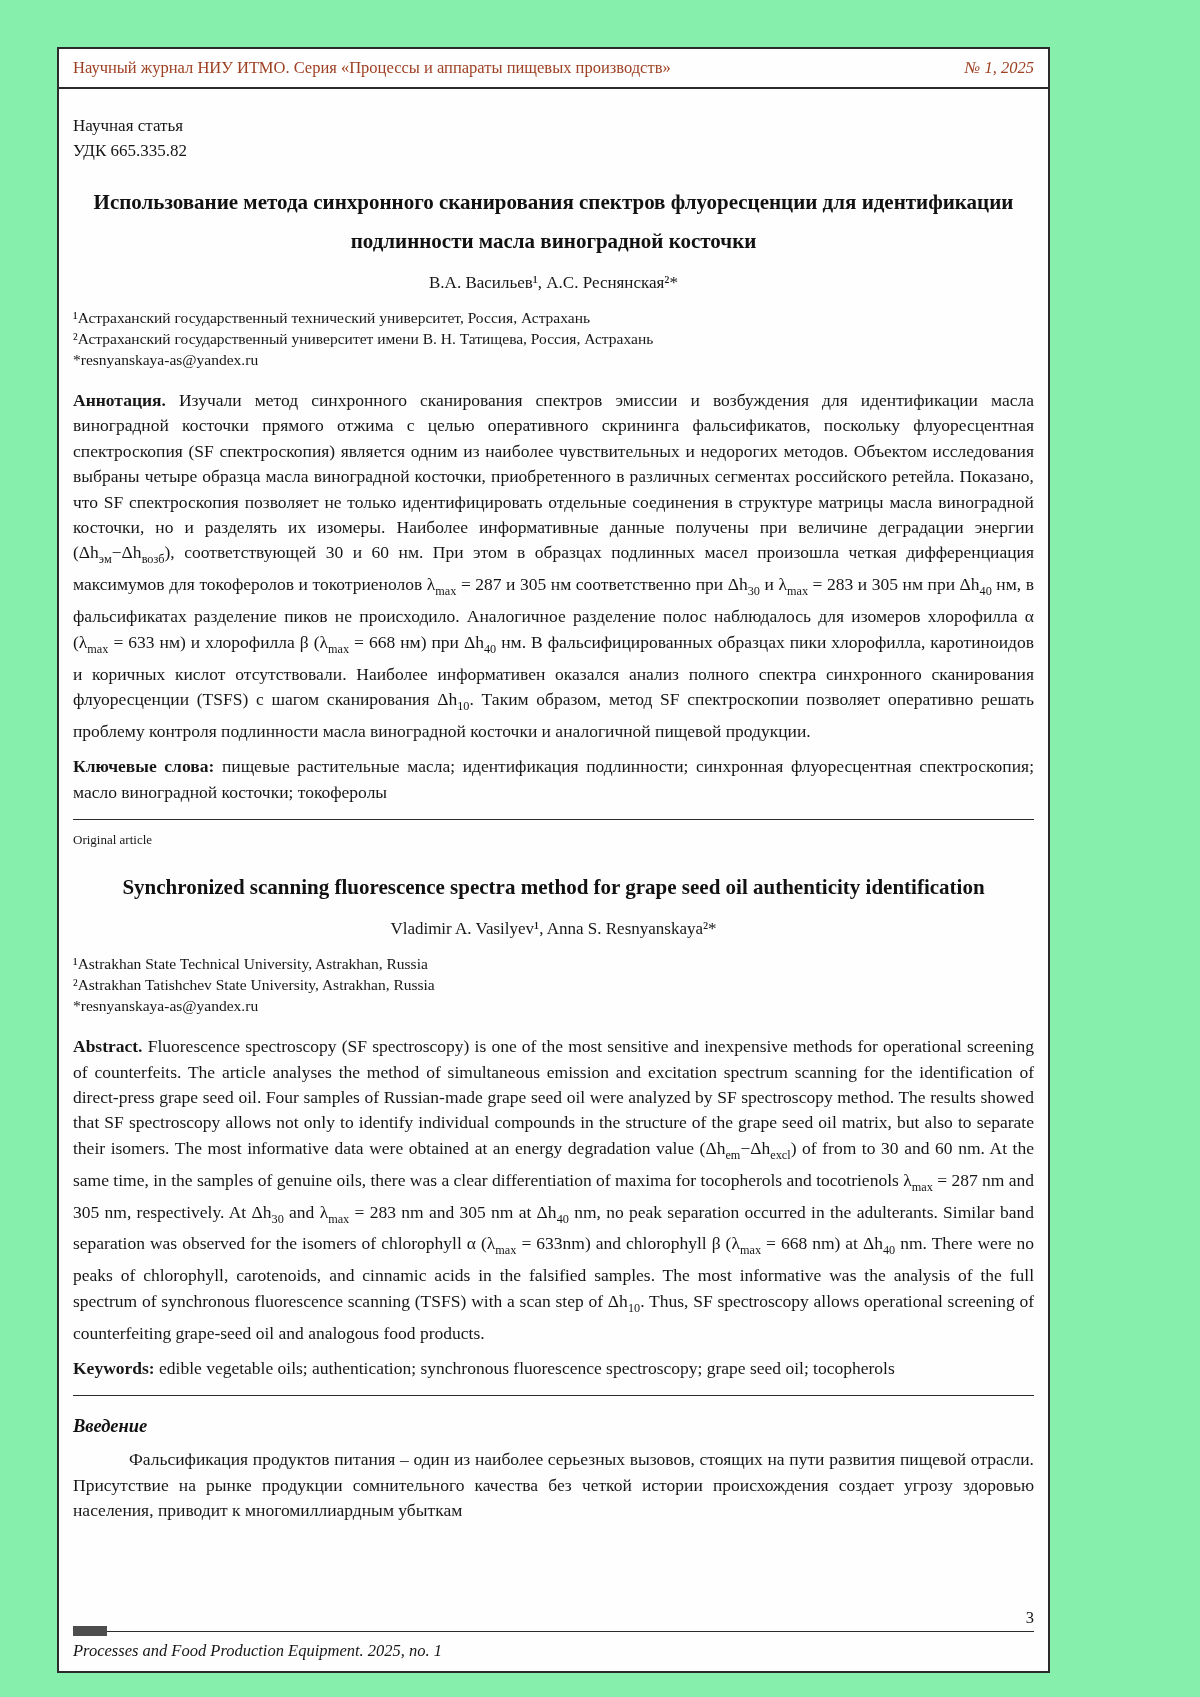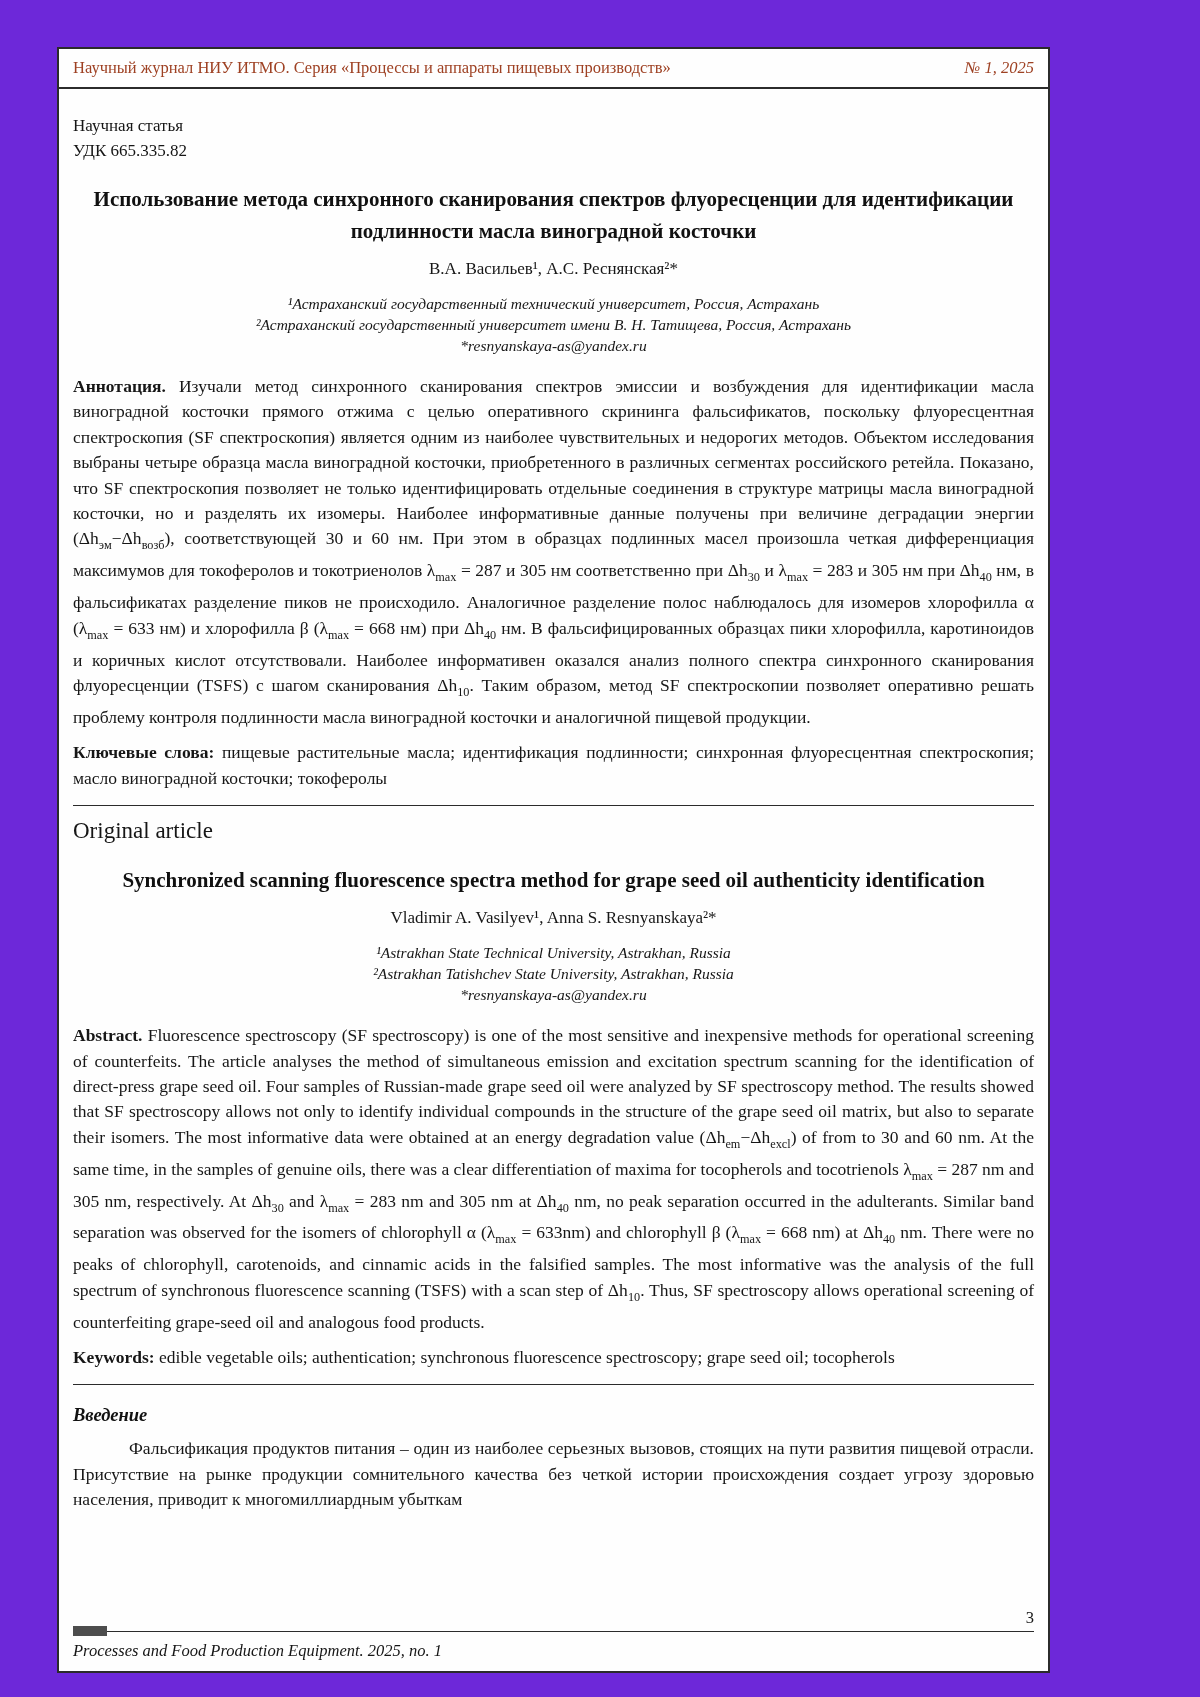--- a/index.html
+++ b/index.html
@@ -1,20 +1,20 @@
 <!DOCTYPE html>
 <html style="--accent: #9e4123;"><head>
 <meta charset="utf-8">
 <style>
   html, body { margin:0; padding:0; background:#e9e9e9; }
   .page {
     position:relative;
     width:1200px; height:1697px;
     margin:0 auto;
-    background:#6d28d9;
+    background:#86efac;
     font-family:"Liberation Serif","DejaVu Serif",serif;
     color:#161616;
     overflow:hidden;
   }
   .frame {
     position:absolute;
     left:57px; top:47px; right:150px; bottom:24px;
     border:2px solid #2b2b2b;
     display:flex; flex-direction:column;
     background:#fefefe;
@@ -24,37 +24,37 @@
     border-bottom:2px solid #2b2b2b;
     padding:9px 14px;
     color:var(--accent, #9e4123);
     font-size:16.5px;
   }
   .jheader .issue { white-space:nowrap; margin-left:4px;font-style:italic; }
   .content { flex:1; padding:24px 14px 0 14px; }
   .meta div { font-size:17px; line-height:25px; }
   .title {
     text-align:center; font-weight:bold;
-    font-size:21px; line-height:32px;
+    font-size:21px; line-height:39px;
     margin:20px 10px 12px 10px;
     color:#111;
   }
   .authors { text-align:center; font-size:17px; margin:2px 0 14px 0;font-family:Liberation Serif, serif; }
   .affils {
-    text-align:center; font-style:italic;
+    text-align:left; 
     font-size:15.5px; line-height:21px;
     margin:0 0 18px 0;
   }
   .par {
     font-size:17.5px; line-height:25.4px;
     text-align:justify; margin:0 0 10px 0;
   }
   .par b { font-weight:bold; }
   .rule { border:none; border-top:1.6px solid #2b2b2b; margin:14px 0 12px 0; }
-  .section-label { font-size:23px; margin:2px 0 6px 0; }
+  .section-label { font-size:13px; margin:2px 0 6px 0; }
   .intro-heading { font-size:18.5px; font-weight:bold; margin:20px 0 10px 0; color:#111;font-style:italic; }
   .indent { text-indent:56px; }
   sub { font-size:70%; }
   .footerzone { padding:0 14px 10px 14px; }
   .pageno { text-align:right; font-size:16.5px; margin-bottom:3px; }
   .footer-rule { position:relative; border-top:1.6px solid #2b2b2b; height:0; }
   .footer-bar {
     position:absolute; left:0; top:-6px;
     width:34px; height:10px; background:#4d4d4d;
   }

